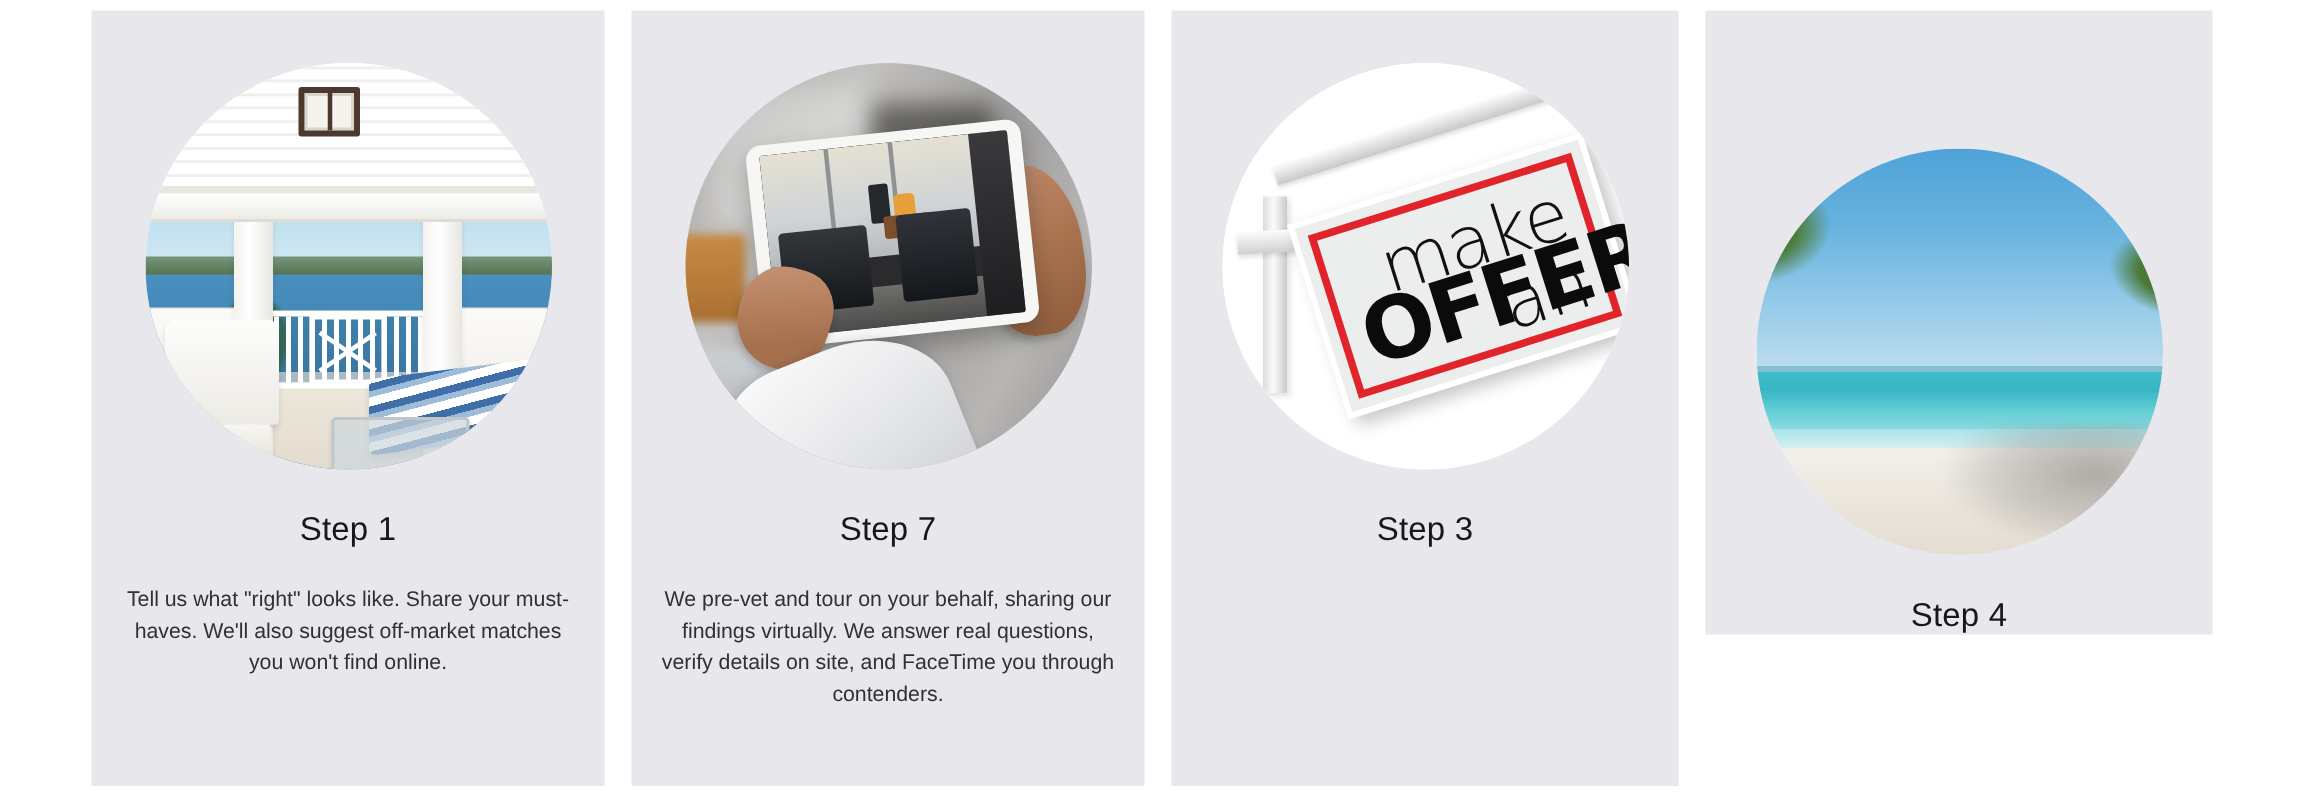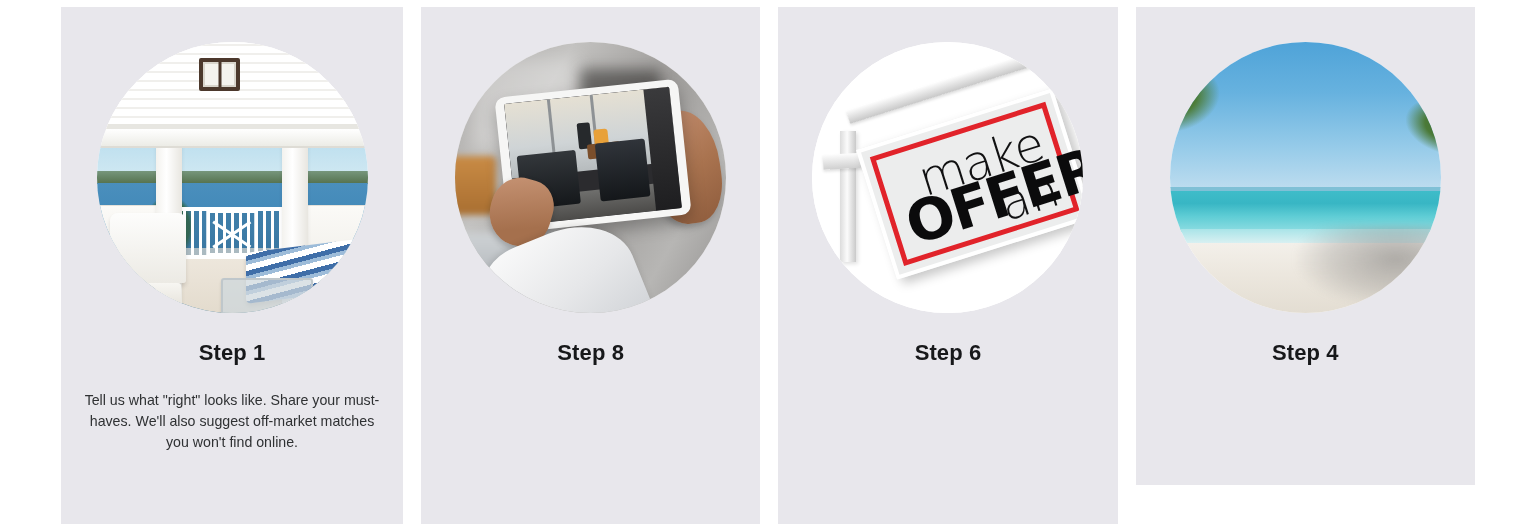--- a/index.html
+++ b/index.html
@@ -33,21 +33,21 @@
     width: 342px;
     background: #e8e7ec;
     padding: 35px 18px 0 18px;
     display: flex;
     flex-direction: column;
     align-items: center;
   }
 
   
   .step-card.h-short { height: 517px; }
-  .step-card.h-tall  { height: 478px; }
+  .step-card.h-tall  { height: 416px; justify-content: flex-end; }
 
   .media-circle {
     width: 271px;
     height: 271px;
     border-radius: 50%;
     overflow: hidden;
     position: relative;
     flex: 0 0 auto;
     background: #ffffff;
   }
@@ -55,21 +55,21 @@
   .media-inner {
     position: absolute;
     inset: 0;
     width: 100%;
     height: 100%;
   }
 
   .step-title {
     margin-top: 27px;
     font-size: 22px;
-    font-weight: 700;
+    font-weight: 400;
     color: #17181a;
     letter-spacing: 0.1px;
     line-height: 1.2;
     text-align: center;
     white-space: nowrap;
   }
 
   .step-body {
     margin-top: 24px;
     font-size: 14.2px;
@@ -415,41 +415,42 @@
               <div class="ts-table"></div>
               <div class="ts-rug"></div>
               <div class="ts-sofa-l"></div>
               <div class="ts-sofa-r"></div>
             </div>
           </div>
           <div class="hand-left"></div>
           <div class="sleeve"></div>
         </div>
       </div>
-      <div class="step-title">Step 8</div>
+      <div class="step-title">Step 7</div>
+      <div class="step-body">We pre-vet and tour on your behalf, sharing our findings virtually. We answer real questions, verify details on site, and FaceTime you through contenders.</div>
     </div>
 
     <div class="step-card h-short">
       <div class="media-circle">
         <div class="media-inner">
           <div class="sign-bg"></div>
           <div class="sign-post"></div>
           <div class="sign-arm"></div>
           <div class="sign-rail"></div>
           <div class="sign-hook-a"></div>
           <div class="sign-hook-b"></div>
           <div class="sign-board">
             <div class="sign-board-inner">
               <div class="sign-text-a">make an</div>
               <div class="sign-text-b">OFFER!</div>
             </div>
           </div>
         </div>
       </div>
-      <div class="step-title">Step 6</div>
+      <div class="step-title">Step 3</div>
     </div>
 
     <div class="step-card h-tall">
       <div class="media-circle">
         <div class="media-inner">
           <div class="beach-sky"></div>
           <div class="beach-horizon"></div>
           <div class="beach-sea"></div>
           <div class="beach-shallow"></div>
           <div class="beach-sand"></div>

